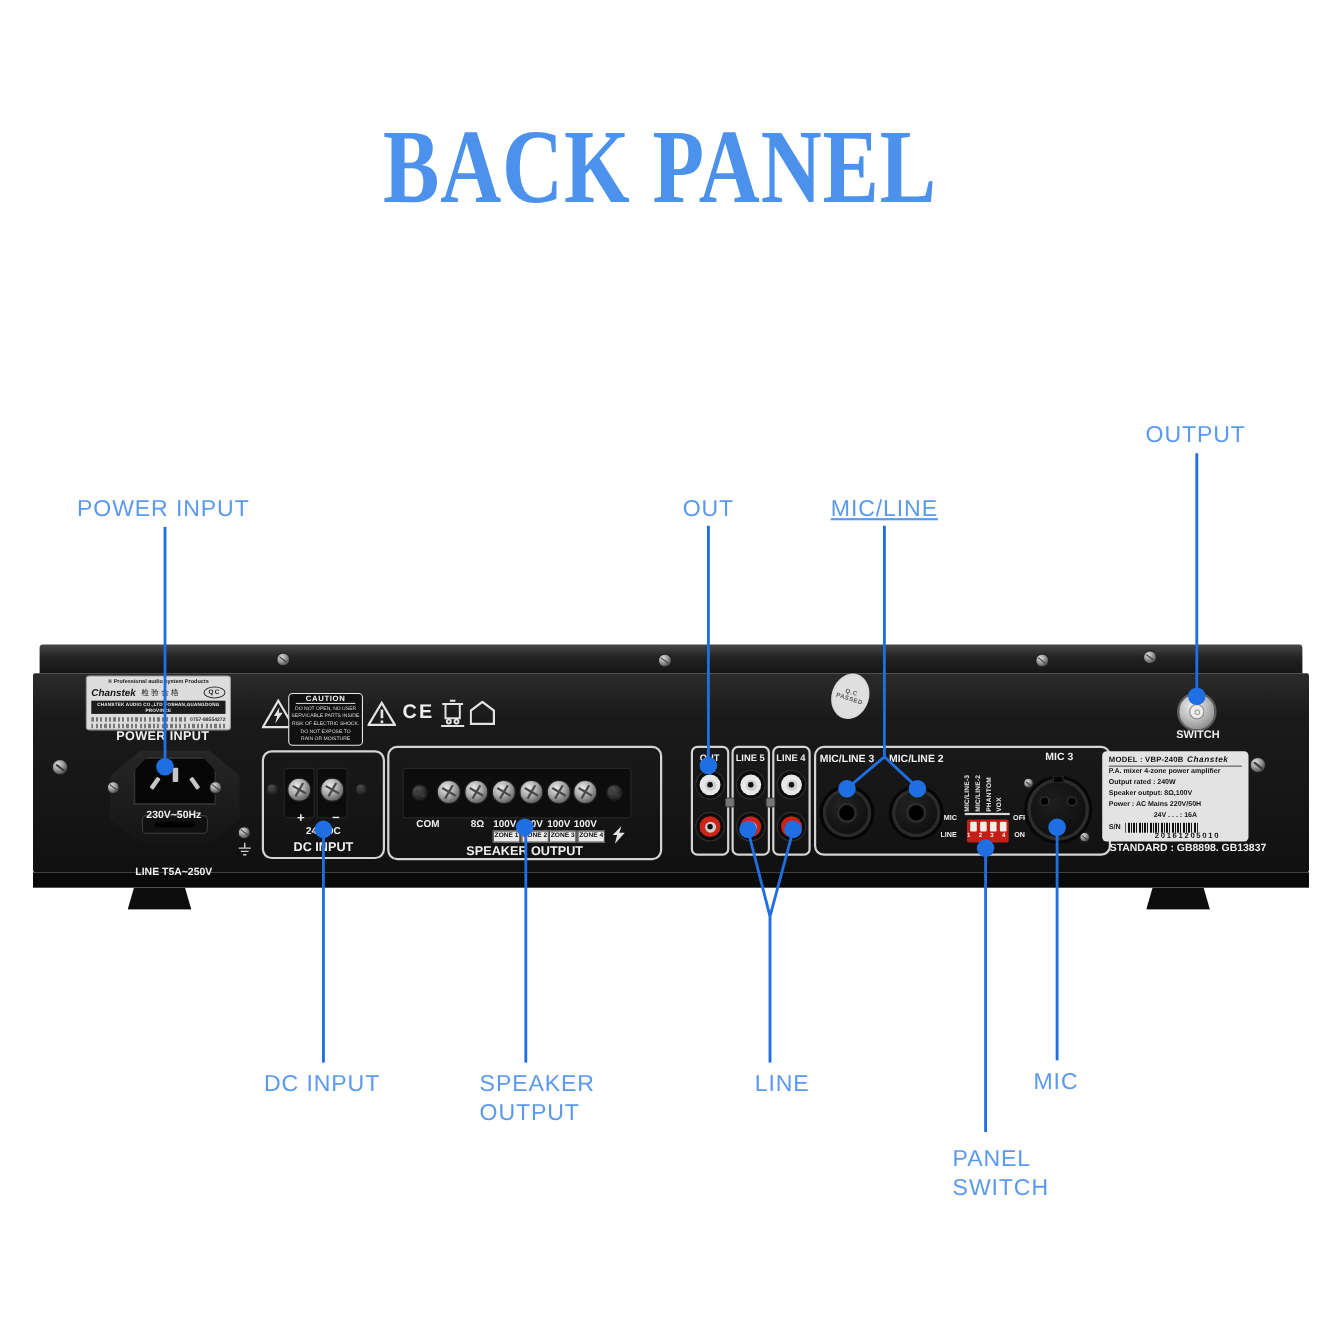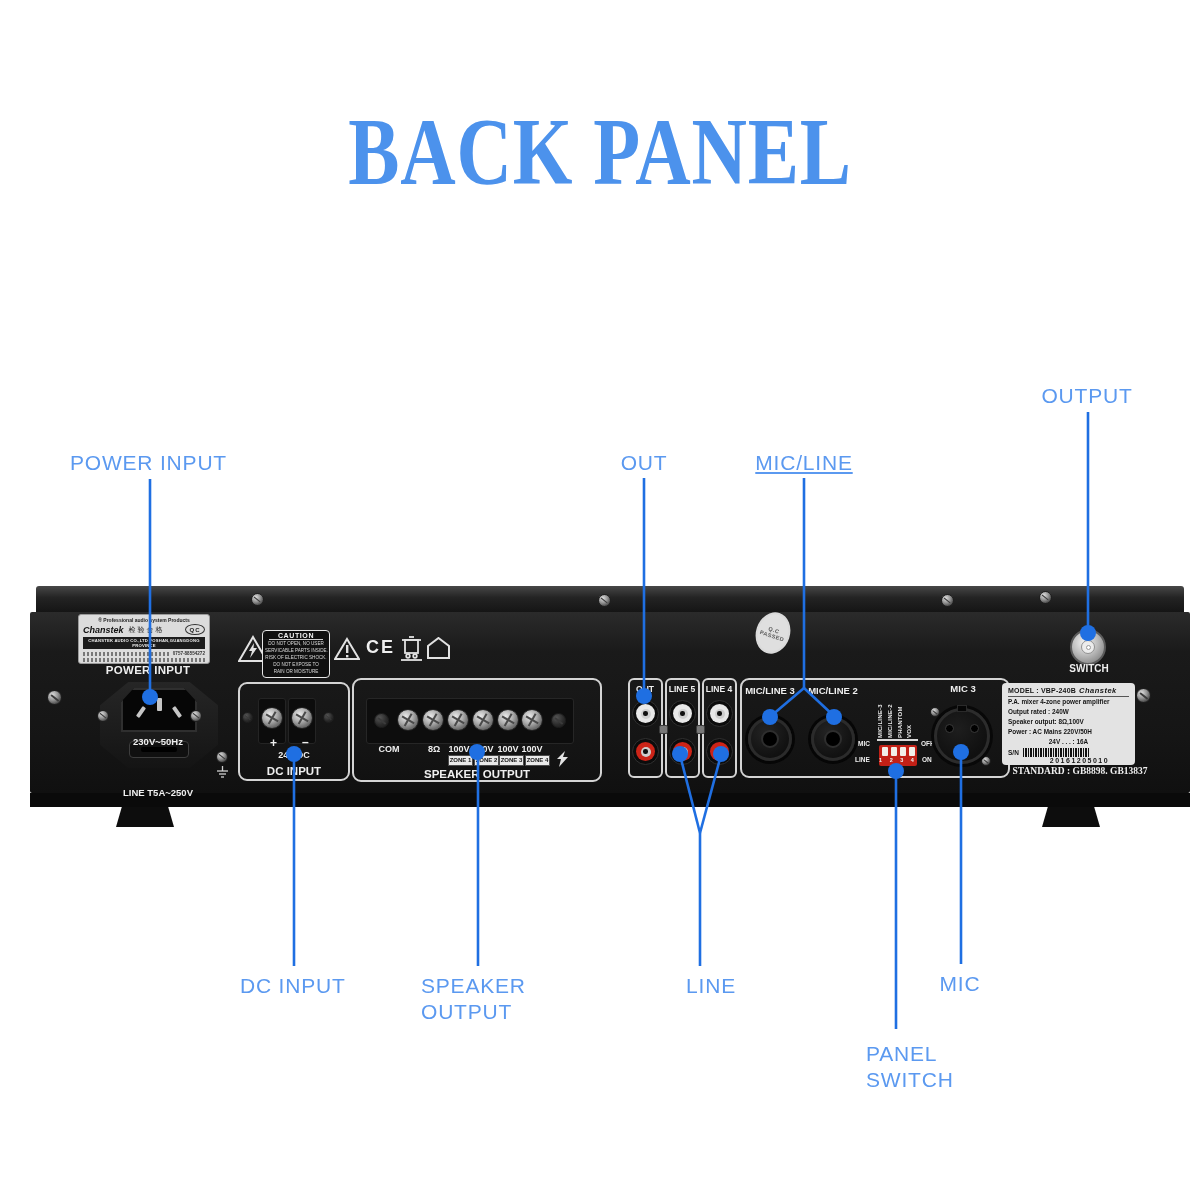--- a/index.html
+++ b/index.html
@@ -377,21 +377,21 @@
     <div class="r">Output rated : 240W</div>
     <div class="r">Speaker output: 8Ω,100V</div>
     <div class="r">Power : AC Mains  220V/50H</div>
     <div class="r rc">24V . . . : 16A</div>
     <div class="snrow">
       <span class="sn">S/N</span>
       <span class="barcode"></span>
     </div>
     <div class="serial">20161205010</div>
   </div>
-  <div class="wt cx" style="left:1080px;top:766px;font-size:9.5px;font-family:Liberation Serif, serif;">STANDARD : GB8898. GB13837</div>
+  <div class="wt cx" style="left:1080px;top:766px;font-size:9.5px;">STANDARD : GB8898. GB13837</div>
 
   <div class="antconn">
       <div class="in1">
         <div class="dotc"></div>
       </div>
     </div>
   <div class="wt cx" style="left:1089px;top:663px;font-size:10px;">SWITCH</div>
 
   <svg class="overlay">
     <g stroke="#1f6fe2" stroke-width="2.6" fill="none">
@@ -440,21 +440,21 @@
       <circle cx="961" cy="752" r="8"></circle>
       <circle cx="896" cy="771" r="8"></circle>
     </g>
   </svg>
 
   <div class="callout" style="left:70px;top:450px;">POWER INPUT</div>
   <div class="callout cx" style="left:644px;top:450px;">OUT</div>
   <div class="callout cx" style="left:804px;top:450px;text-decoration:underline;">MIC/LINE</div>
   <div class="callout cx" style="left:1087px;top:383px;">OUTPUT</div>
   <div class="callout" style="left:240px;top:973px;">DC INPUT</div>
-  <div class="callout" style="left:421px;top:973px;">
+  <div class="callout" style="left:436px;top:973px;">
     <div>SPEAKER</div>
     <div>OUTPUT</div>
   </div>
   <div class="callout cx" style="left:711px;top:973px;">LINE</div>
   <div class="callout cx" style="left:960px;top:971px;">MIC</div>
   <div class="callout" style="left:866px;top:1041px;">
     <div>PANEL</div>
     <div>SWITCH</div>
   </div>
 

